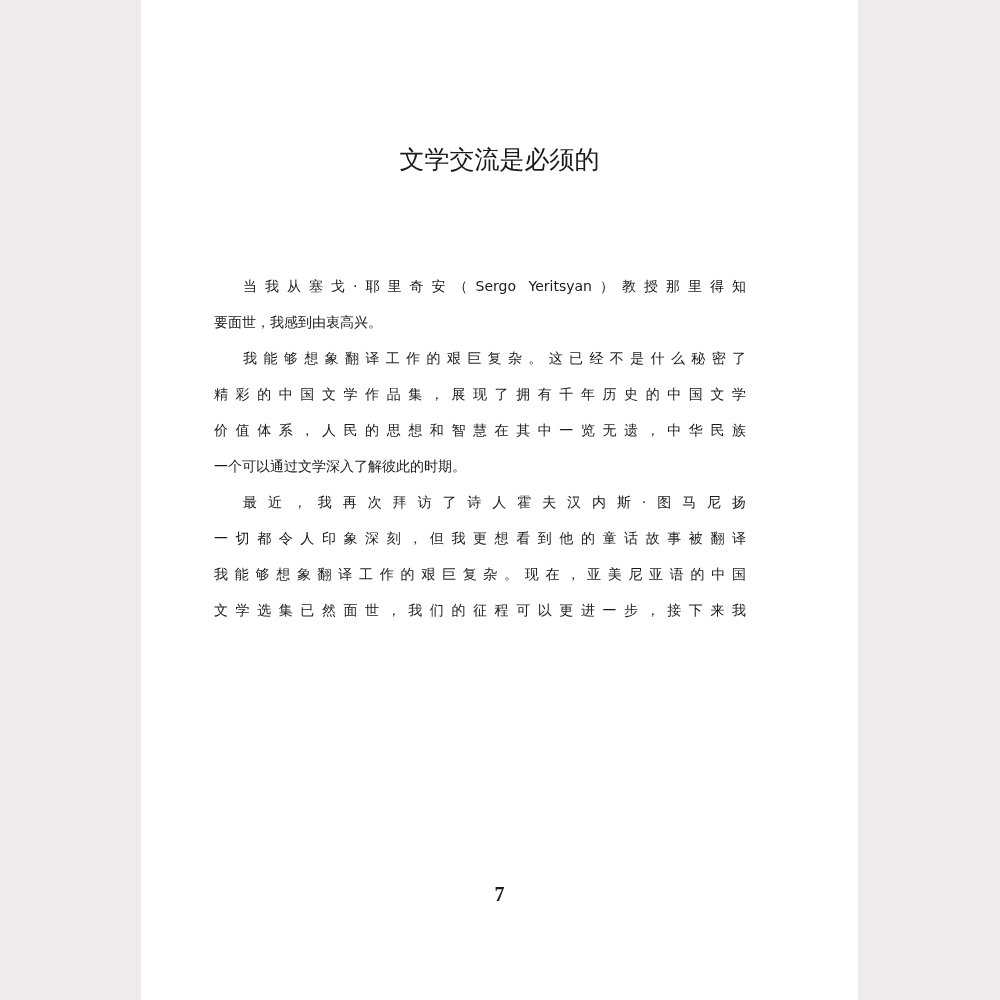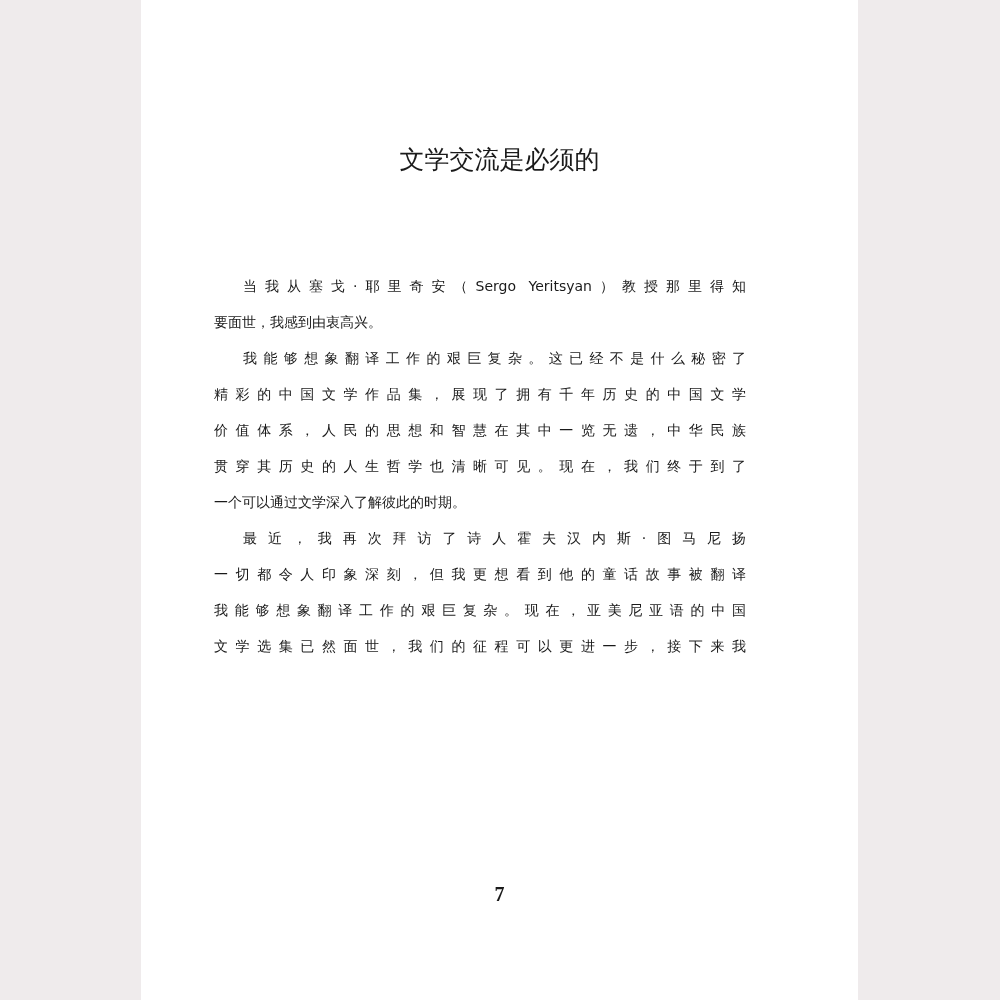--- a/index.html
+++ b/index.html
@@ -77,21 +77,20 @@
 
     <div>
       <span class="line indent">当我从塞戈·耶里奇安（Sergo Yeritsyan）教授那里得知</span>
       <span class="line last">要面世，我感到由衷高兴。</span>
     </div>
 
     <div>
       <span class="line indent">我能够想象翻译工作的艰巨复杂。这已经不是什么秘密了</span>
       <span class="line">精彩的中国文学作品集，展现了拥有千年历史的中国文学</span>
       <span class="line">价值体系，人民的思想和智慧在其中一览无遗，中华民族</span>
-      <span class="line">贯穿其历史的人生哲学也清晰可见。现在，我们终于到了</span>
       <span class="line last">一个可以通过文学深入了解彼此的时期。</span>
     </div>
 
 
     <div>
       <span class="line indent">最近，我再次拜访了诗人霍夫汉内斯·图马尼扬</span>
       <span class="line">一切都令人印象深刻，但我更想看到他的童话故事被翻译</span>
       <span class="line">我能够想象翻译工作的艰巨复杂。现在，亚美尼亚语的中国</span>
       <span class="line">文学选集已然面世，我们的征程可以更进一步，接下来我</span>
     </div>

